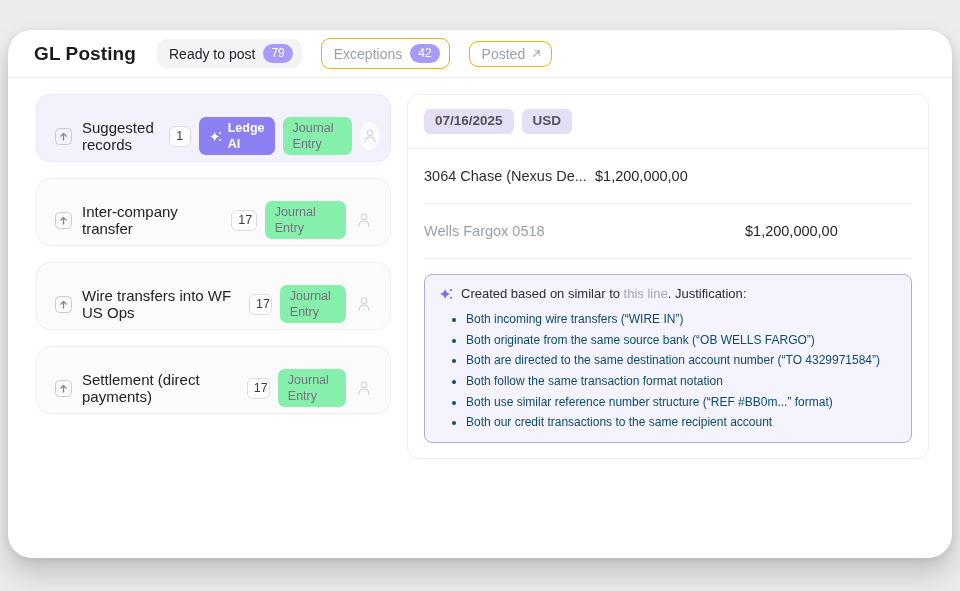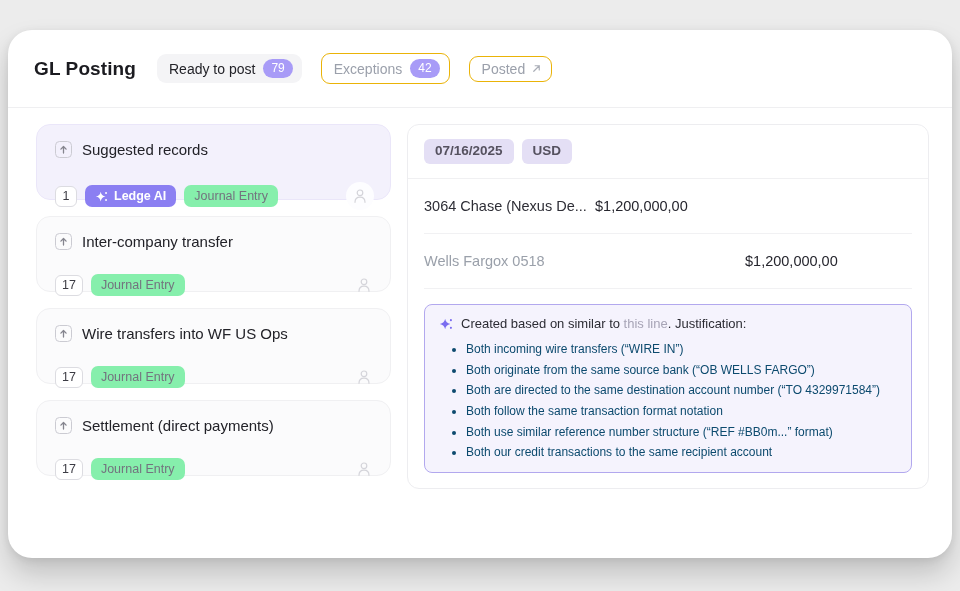--- a/index.html
+++ b/index.html
@@ -12,21 +12,21 @@
   .window {
     width: 944px; height: 528px;
     margin: 30px auto 0;
     background: #ffffff;
     border-radius: 24px;
     box-shadow: 0 16px 28px rgba(0,0,0,0.18), 0 2px 8px rgba(0,0,0,0.08);
     overflow: hidden;
   }
   
   .app-header {
-    height: 78px;
+    height: 48px;
     display: flex; align-items: center;
     padding: 0 26px;
     border-bottom: 1px solid #efeff1;
   }
   .page-title { font-size: 19px; font-weight: 600; color: #1b1b20; letter-spacing: .1px; }
   .tabs { display: flex; align-items: center; gap: 19px; margin-left: 21px; }
   .tab {
     display: inline-flex; align-items: center; gap: 8px;
     border: none; background: transparent; cursor: pointer;
     font-family: inherit; font-size: 14px;
@@ -38,24 +38,24 @@
     background: #a89bf7; color: #ffffff;
     border-radius: 999px; padding: 3px 8px;
     font-size: 12px; line-height: 1.1;
   }
   .tab .ext-arrow { display: inline-flex; margin-left: -2px; }
   
   .main { display: flex; gap: 16px; padding: 16px 23px 0 28px; }
   
   .cards { width: 355px; flex: none; display: flex; flex-direction: column; gap: 16px; }
   .card {
-    height: 76px; border-radius: 14px;
+    height: 68px; border-radius: 14px;
     background: #fbfbfc; border: 1px solid #f0f0f2;
     padding: 16px 16px 0 18px;
-    display: flex; flex-direction: column; gap: 24px;
+    display: flex; flex-direction: row; gap: 15px;
     cursor: pointer;
   }
   .card.highlight { background: #f3f1fc; border-color: #eae6f9; }
   .card-title-row { display: flex; align-items: center; gap: 10px; }
   .boxicon { width: 17px; height: 17px; flex: none; display: inline-flex; }
   .card-title { font-size: 15px; font-weight: 500; color: #222228; }
   .card-meta { display: flex; align-items: center; gap: 8px; }
   .count-box {
     background: #ffffff; border: 1px solid #dcdce1; border-radius: 6px;
     padding: 2px 6px; min-width: 22px; text-align: center;

